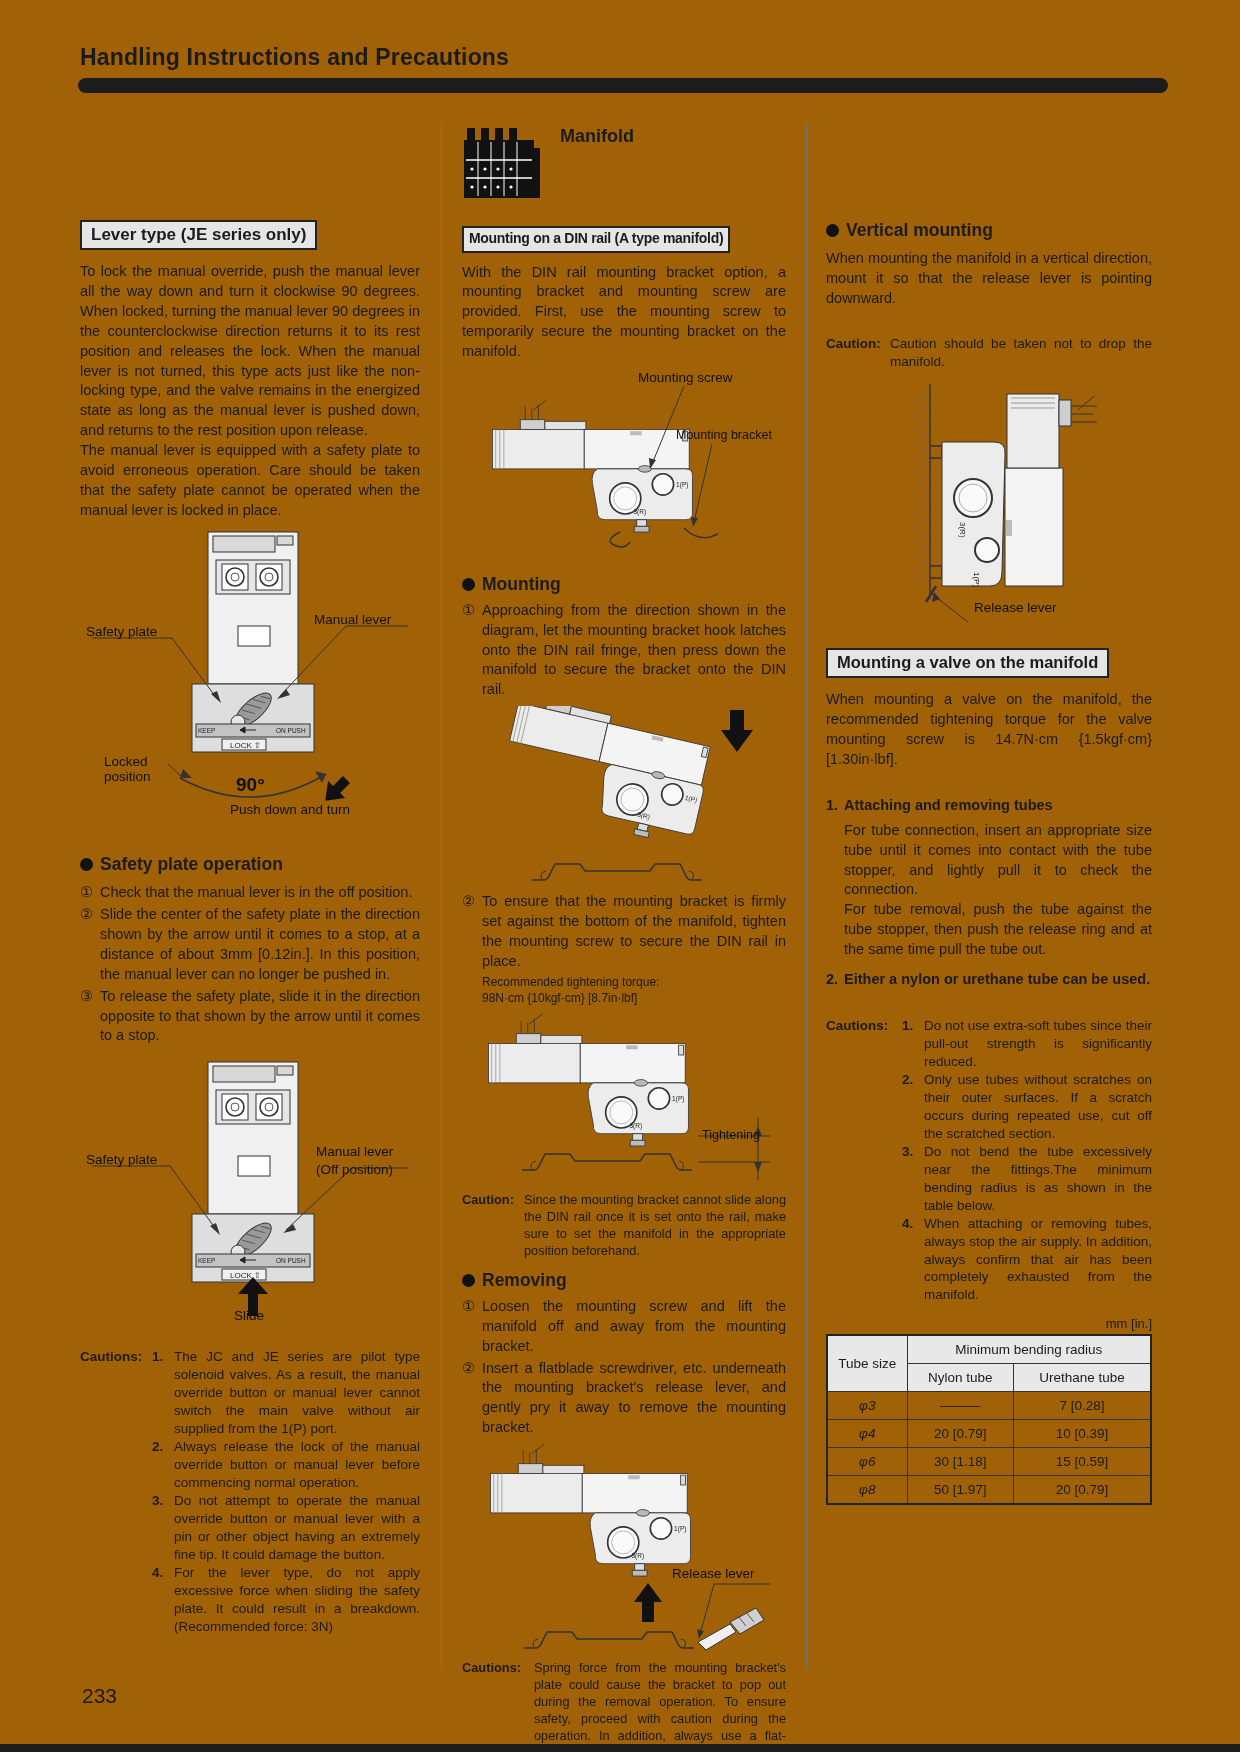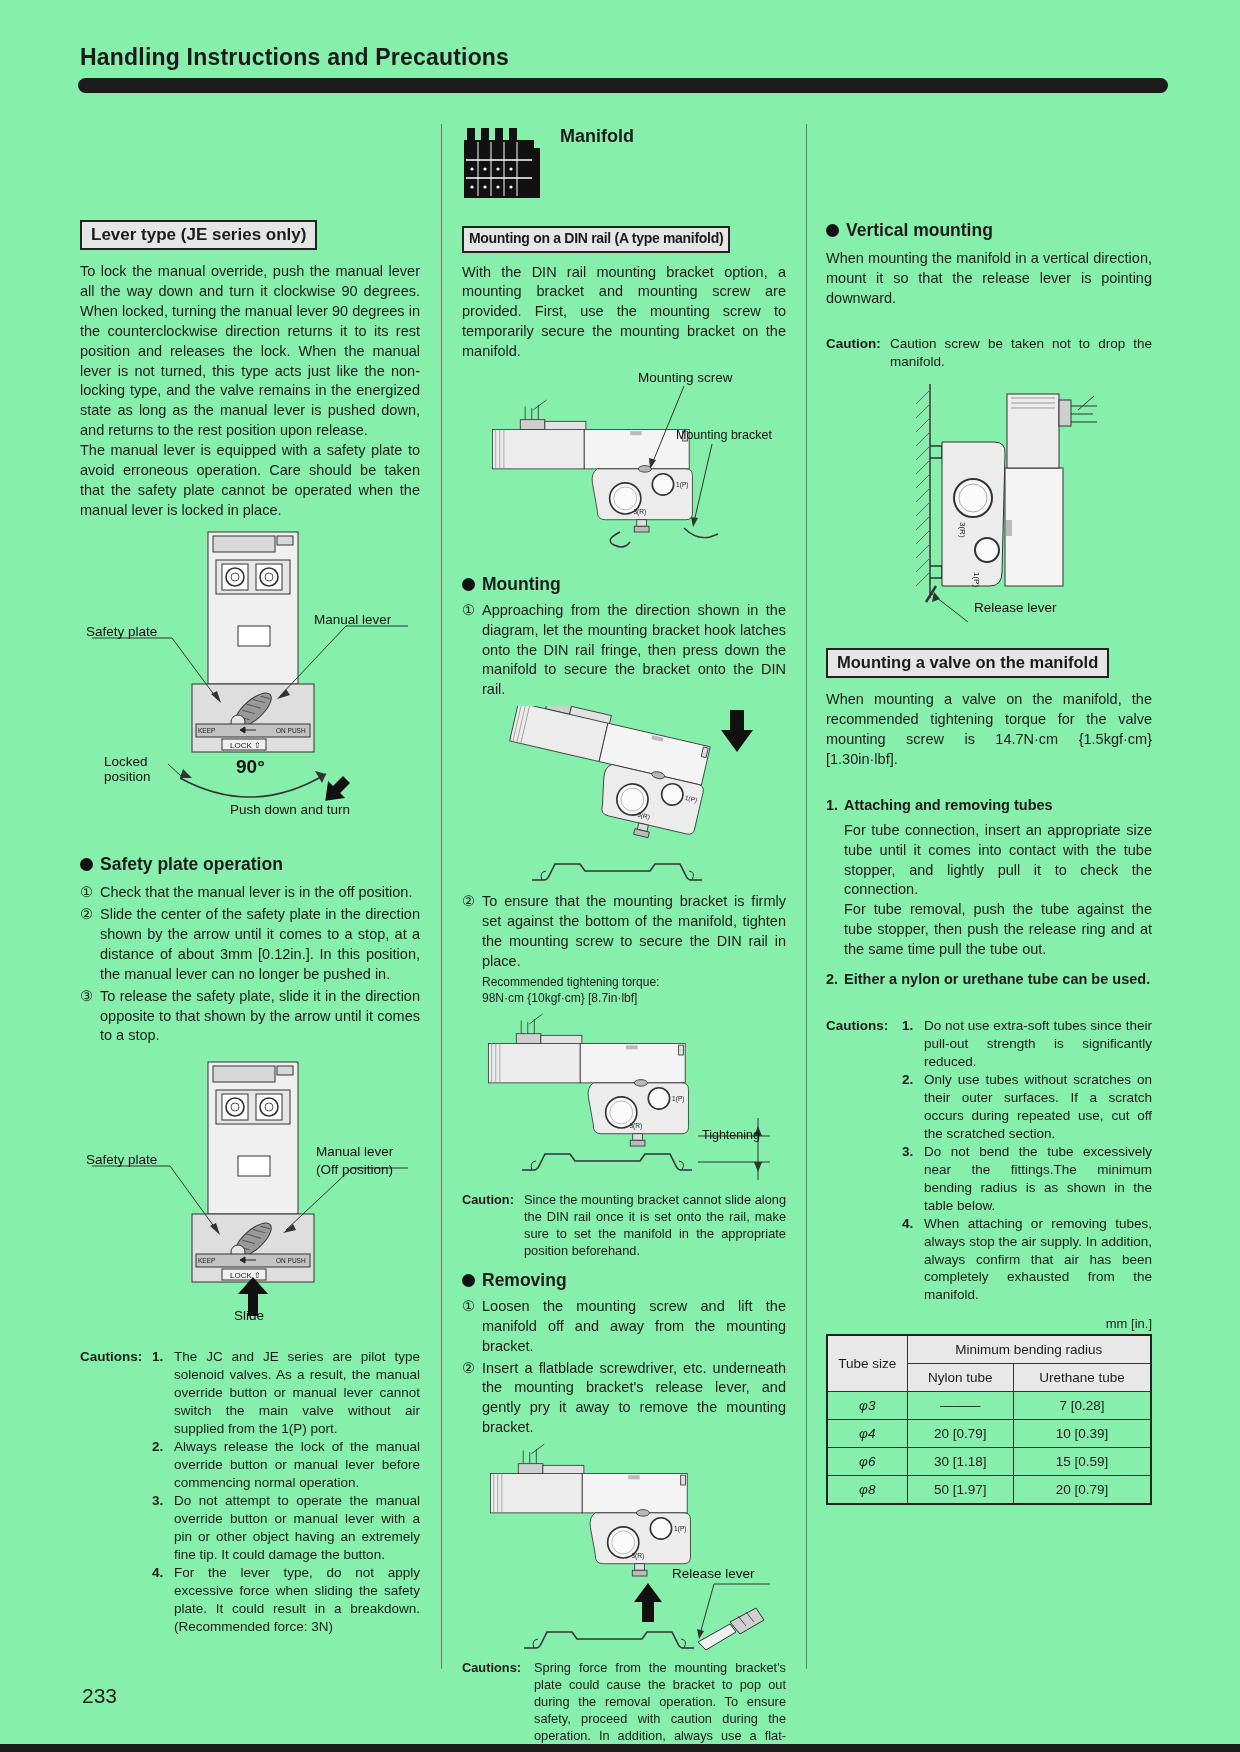--- a/index.html
+++ b/index.html
@@ -1,18 +1,18 @@
 <!DOCTYPE html>
 <html><head>
 <meta charset="utf-8">
 <style>
   * { margin:0; padding:0; box-sizing:border-box; }
   html,body { background:#9a9a9a; }
   .page {
-    position:relative; width:1240px; height:1752px; background:#86efac;
+    position:relative; width:1240px; height:1752px; background:#a16207;
     font-family:"Liberation Sans", sans-serif; color:#1b1b1b; overflow:hidden;
     margin:0 auto;
   }
   .header-title { position:absolute; left:80px; top:44px; font-size:23px; font-weight:bold; letter-spacing:.2px; }
   .header-bar { position:absolute; left:78px; top:78px; width:1090px; height:15px; background:#1c1c1c; border-radius:8px; }
   .vdiv { position:absolute; top:124px; width:1px; height:1545px; background:#777; }
   .col { position:absolute; top:120px; }
   .col1 { left:80px;  width:340px; }
   .col2 { left:462px; width:324px; }
   .col3 { left:826px; width:326px; }
@@ -143,21 +143,21 @@
         <polygon points="100,252 112,252 103,243" fill="#333"></polygon>
         <polygon points="246,248 235,245 242,257" fill="#333"></polygon>
         <line x1="88" y1="238" x2="101" y2="250" stroke="#333"></line>
         <g transform="rotate(135 258 262)">
           <path d="M246,257 h14 v-7 l16,12 -16,12 v-7 h-14 z" fill="#111"></path>
         </g>
       </svg>
       <span class="fig-label" style="left:6px;top:98px">Safety plate</span>
       <span class="fig-label" style="left:234px;top:86px">Manual lever</span>
       <span class="fig-label wrap" style="left:24px;top:228px;width:64px">Locked position</span>
-      <span class="fig-label big" style="left:156px;top:230px">90°</span>
+      <span class="fig-label big" style="left:156px;top:248px">90°</span>
       <span class="fig-label" style="left:150px;top:276px">Push down and turn</span>
     </div>
 
     <div class="bhead mt14">
       <span class="dot"></span>
       <span>Safety plate operation</span>
     </div>
     <div class="steps mt8">
       <div class="step">
         <span class="snum">①</span>
@@ -355,21 +355,21 @@
 
   <div class="col col3">
     <div class="bhead mt100">
       <span class="dot"></span>
       <span>Vertical mounting</span>
     </div>
     <p class="body-text mt8">When mounting the manifold in a vertical direction, mount it so that the release lever is pointing downward.</p>
 
     <div class="caution-row sz13 mt14">
       <span class="c-label" style="width:64px">Caution:</span>
-      <span class="c-text">Caution screw be taken not to drop the manifold.</span>
+      <span class="c-text">Caution should be taken not to drop the manifold.</span>
     </div>
 
     <div class="figure mt10" style="width:326px;height:244px;margin-left:30px">
       <svg width="326" height="244" viewBox="0 0 326 244">
         <line x1="74" y1="4" x2="74" y2="218" stroke="#333" stroke-width="1.5"></line>
         <g stroke="#666">
           <line x1="74" y1="10" x2="60" y2="24"></line>
             <line x1="74" y1="24" x2="60" y2="38"></line>
           <line x1="74" y1="38" x2="60" y2="52"></line>
             <line x1="74" y1="52" x2="60" y2="66"></line>

